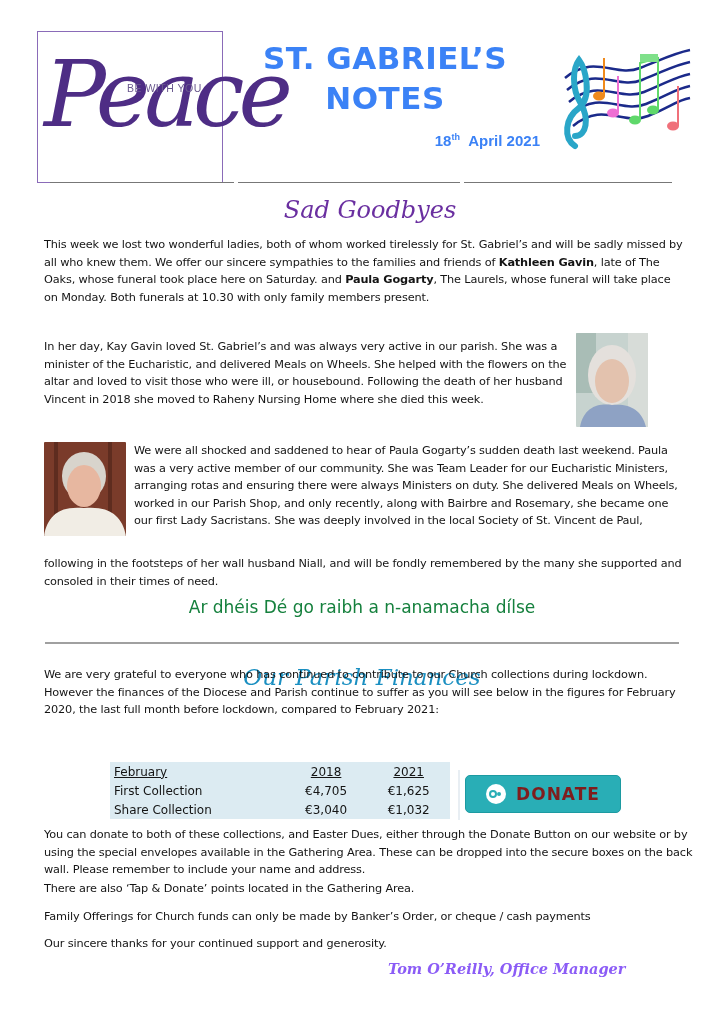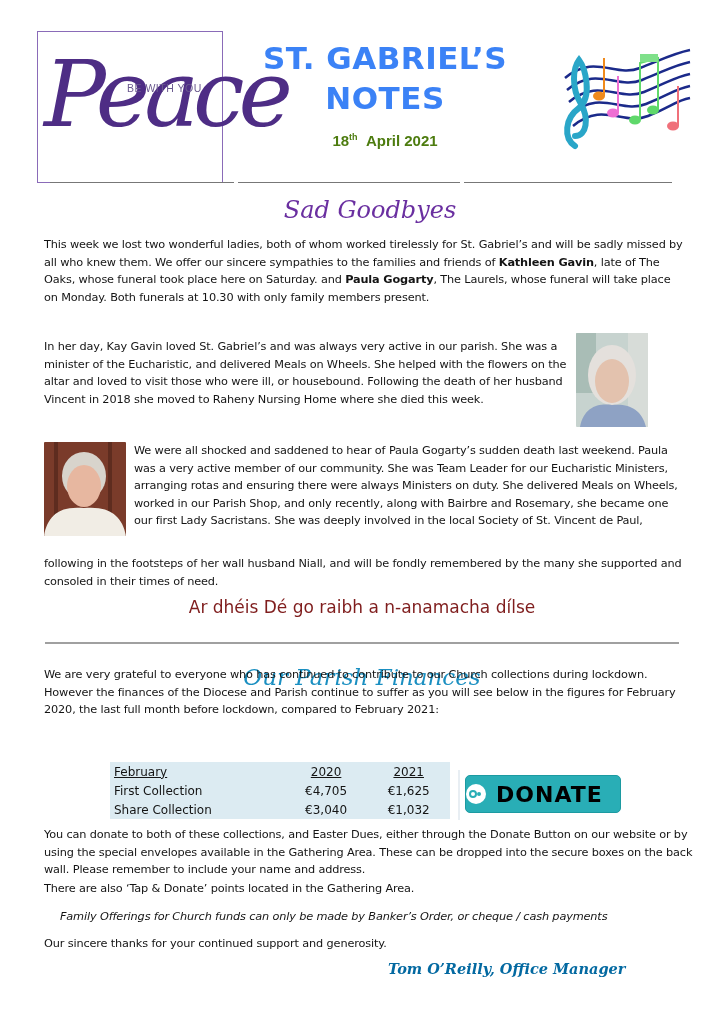--- a/index.html
+++ b/index.html
@@ -24,23 +24,23 @@
     font-family: "Liberation Sans", sans-serif; font-size: 10.5px;
     color: #6b5a8f; letter-spacing: 0.5px;
   }
 
   .title {
     left: 230px; top: 38px; width: 310px; text-align: center;
     font-family: "DejaVu Sans", sans-serif; font-weight: bold;
     color: #3b82f6; font-size: 31px; line-height: 40px; letter-spacing: 0.5px;
   }
   .date {
-    left: 230px; top: 132px; width: 310px; text-align: center;
+    left: 230px; top: 132px; width: 310px; text-align: right;
     font-family: "Liberation Sans", sans-serif; font-weight: bold;
-    color: #4d7c0f; font-size: 15px;
+    color: #3b82f6; font-size: 15px;
   }
   .date sup { font-size: 9px; }
 
   .music { left: 545px; top: 38px; width: 150px; height: 120px; }
 
   .top-rule { left: 50px; top: 182px; height: 1.3px; background: #777; }
 
   
   .h-sad {
     left: 8px; width: 724px; top: 196px; text-align: center;
@@ -58,53 +58,53 @@
     color: #141414; letter-spacing: -0.15px;
   }
   .p b { font-weight: bold; }
 
   .photo {
     overflow: hidden; border-radius: 1px;
   }
 
   .irish {
     left: 0; width: 724px; top: 597px; text-align: center;
-    font-family: "DejaVu Sans", sans-serif; font-size: 17px; color: #7f1d1d;
+    font-family: "DejaVu Sans", sans-serif; font-size: 17px; color: #15803d;
   }
   .mid-rule { left: 45px; top: 642px; width: 634px; height: 2px; background: #a0a0a0; }
 
   
   .fin-table {
     left: 110px; top: 762px; width: 340px; height: 57px; background: #dcebf2;
     border-collapse: collapse;
     font-family: "DejaVu Sans", sans-serif; font-size: 12px; color: #141414;
   }
   .fin-table td, .fin-table th { padding: 0 4px; height: 18px; font-weight: normal; text-align: left; }
   .fin-table th { text-decoration: underline; }
   .fin-table .num { text-align: center; }
 
   .donate-wrap {
     left: 458px; top: 770px; width: 166px; height: 50px;
     border-left: 2px solid #e8eef3;
   }
   .donate-btn {
     position: absolute; left: 5px; top: 5px; width: 156px; height: 38px;
     background: #29aeb6; border-radius: 5px; border: 1px solid #1c9aa1;
-    display: flex; align-items: center; gap: 10px;
-    color: #000000; font-family: "DejaVu Sans", sans-serif; font-weight: bold;
-    font-size: 22px; letter-spacing: 1px; cursor: pointer;
+    display: flex; align-items: center; justify-content: center; gap: 10px;
+    color: #7f1d1d; font-family: "DejaVu Sans", sans-serif; font-weight: bold;
+    font-size: 17px; letter-spacing: 1px; cursor: pointer;
   }
   .donate-icon {
     width: 20px; height: 20px; border-radius: 50%; background: #fff;
     display: flex; align-items: center; justify-content: center;
   }
 
   .signature {
     left: 388px; top: 960px; font-family: "DejaVu Serif", serif;
-    font-style: italic; font-weight: bold; font-size: 14.5px; color: #0369a1;
+    font-style: italic; font-weight: bold; font-size: 14.5px; color: #8b5cf6;
   }
 </style>
 </head>
 <body>
 
 <div class="abs logo-box">
   <div class="logo-big">Peace</div>
   <div class="logo-small">BE WITH YOU</div>
 </div>
 
@@ -174,21 +174,21 @@
 <div class="abs mid-rule"></div>
 
 <div class="abs h-fin">Our Parish Finances</div>
 
 <div class="abs p" style="left:44px; top:666px; width:650px;">We are very grateful to everyone who has continued to contribute to our Church collections during lockdown.   However the finances of the Diocese and Parish continue to suffer as you will see below in the figures for February 2020, the last full month before lockdown, compared to February 2021:</div>
 
 <table class="abs fin-table">
   <tbody>
       <tr>
     <th>February</th>
-    <th class="num">2020</th>
+    <th class="num">2018</th>
     <th class="num">2021</th>
   </tr>
   <tr>
     <td>First Collection</td>
     <td class="num">€4,705</td>
     <td class="num">€1,625</td>
   </tr>
   <tr>
     <td>Share Collection</td>
     <td class="num">€3,040</td>
@@ -204,16 +204,16 @@
           <circle cx="4" cy="5" r="3" fill="none" stroke="#29aeb6" stroke-width="2"></circle>
           <circle cx="10" cy="5" r="2" fill="#29aeb6"></circle>
         </svg>
     </span>
     <span>DONATE</span>
   </div>
 </div>
 
 <div class="abs p" style="left:44px; top:826px; width:650px;">You can donate to both of these collections, and Easter Dues, either through the Donate Button on our website or by using the special envelopes available in the Gathering Area. These can be dropped into the secure boxes on the back wall.  Please remember to include your name and address.</div>
 <div class="abs p" style="left:44px; top:880px; width:650px;">There are also ‘Tap &amp; Donate’ points located in the Gathering Area.</div>
-<div class="abs p" style="left:60px; top:908px; width:660px;font-style:italic;">Family Offerings for Church funds can only be made by Banker’s Order, or cheque / cash payments</div>
+<div class="abs p" style="left:44px; top:908px; width:660px;">Family Offerings for Church funds can only be made by Banker’s Order, or cheque / cash payments</div>
 <div class="abs p" style="left:44px; top:935px; width:650px;">Our sincere thanks for your continued support and generosity.</div>
 
 <div class="abs signature">Tom O’Reilly, Office Manager</div>
 
 </body></html>

